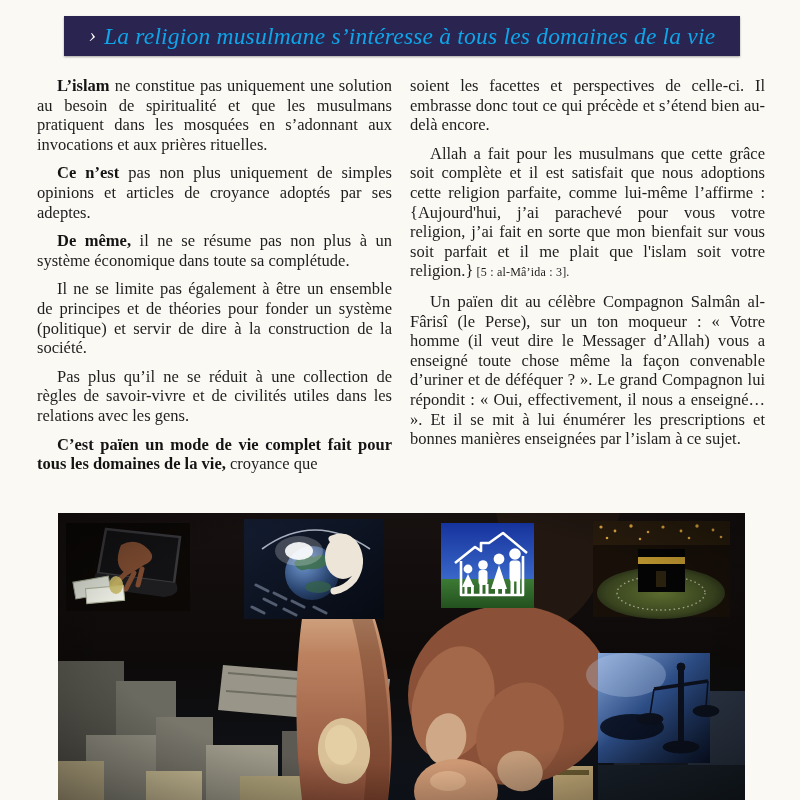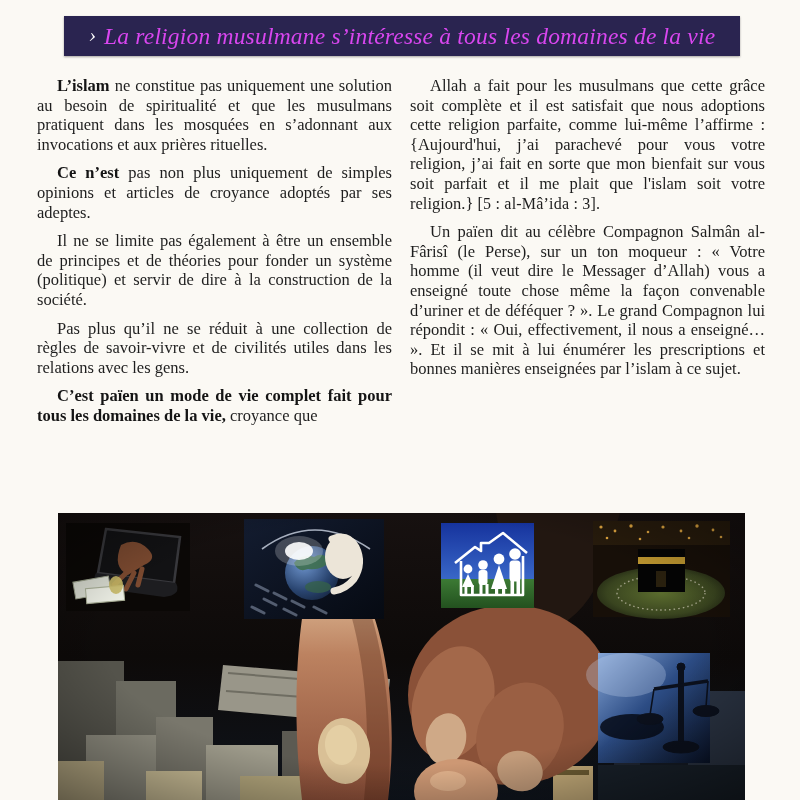--- a/index.html
+++ b/index.html
@@ -13,60 +13,62 @@
     position:absolute;left:64px;top:16px;width:676px;height:40px;
     background:#2a2450;
     display:flex;align-items:center;justify-content:center;
     box-shadow:0 1px 2px rgba(0,0,0,.35);
   }
   .banner .arrow{
     color:#fff;font-style:italic;font-size:22px;margin-right:8px;
     transform:translateY(-1px);
   }
   .banner .title{
-    color:#d946ef;font-style:italic;font-size:23.5px;letter-spacing:.2px;
+    color:#0ea5e9;font-style:italic;font-size:23.5px;letter-spacing:.2px;
     white-space:nowrap;
   }
   .columns{
     position:absolute;left:37px;top:76px;width:728px;
     display:flex;gap:18px;
   }
   .col{
     flex:1;
     font-size:16.5px;line-height:19.6px;
     text-align:justify;
     hyphens:auto;-webkit-hyphens:auto;
   }
   .col p{margin:0 0 9px 0;text-indent:20px;}
   .col p.noindent{text-indent:0;}
   .col b{font-weight:bold;color:#141414;}
-  .cite{font-size:16px;letter-spacing:.2px;}
+  .cite{font-size:12px;letter-spacing:.2px;}
   .montage{
     position:absolute;left:58px;top:513px;width:687px;height:287px;
     background:#0b0807;overflow:hidden;
   }
   .montage svg{display:block;}
 </style>
 </head>
 <body>
 
 <div class="banner">
   <span class="arrow">›</span>
   <span class="title">La religion musulmane s’intéresse à tous les domaines de la vie</span>
 </div>
 
 <div class="columns">
   <div class="col">
     <p><b>L’islam</b><span> ne constitue pas uniquement une solution au besoin de spiritualité et que les musulmans pratiquent dans les mosquées en s’adonnant aux invocations et aux prières rituelles.</span></p>
     <p><b>Ce n’est</b><span> pas non plus uniquement de simples opinions et articles de croyance adoptés par ses adeptes.</span></p>
+    <p><b>De même,</b><span> il ne se résume pas non plus à un système économique dans toute sa complétude.</span></p>
     <p><b></b><span>Il ne se limite pas également à être un ensemble de principes et de théories pour fonder un système (politique) et servir de dire à la construction de la société.</span></p>
     <p><b></b><span>Pas plus qu’il ne se réduit à une collection de règles de savoir-vivre et de civilités utiles dans les relations avec les gens.</span></p>
     <p><b>C’est païen un mode de vie complet fait pour tous les domaines de la vie,</b><span> croyance que</span></p>
   </div>
   <div class="col">
+    <p class="noindent"><b></b><span>soient les facettes et perspectives de celle-ci. Il embrasse donc tout ce qui précède et s’étend bien au-delà encore.</span></p>
     <p><b></b><span>Allah a fait pour les musulmans que cette grâce soit complète et il est satisfait que nous adoptions cette religion parfaite, comme lui-même l’affirme : {Aujourd'hui, j’ai parachevé pour vous votre religion, j’ai fait en sorte que mon bienfait sur vous soit parfait et il me plait que l'islam soit votre religion.}</span><span class="cite"> [5 : al-Mâ’ida : 3].</span></p>
     <p><b></b><span>Un païen dit au célèbre Compagnon Salmân al-Fârisî (le Perse), sur un ton moqueur : « Votre homme (il veut dire le Messager d’Allah) vous a enseigné toute chose même la façon convenable d’uriner et de déféquer ? ». Le grand Compagnon lui répondit : « Oui, effectivement, il nous a enseigné… ». Et il se mit à lui énumérer les prescriptions et bonnes manières enseignées par l’islam à ce sujet.</span></p>
   </div>
 </div>
 
 <div class="montage">
   <svg width="687" height="287" viewBox="0 0 687 287">
     <defs>
       <linearGradient id="gBg" x1="0" y1="0" x2="0" y2="1">
         <stop offset="0" stop-color="#171110"></stop>

